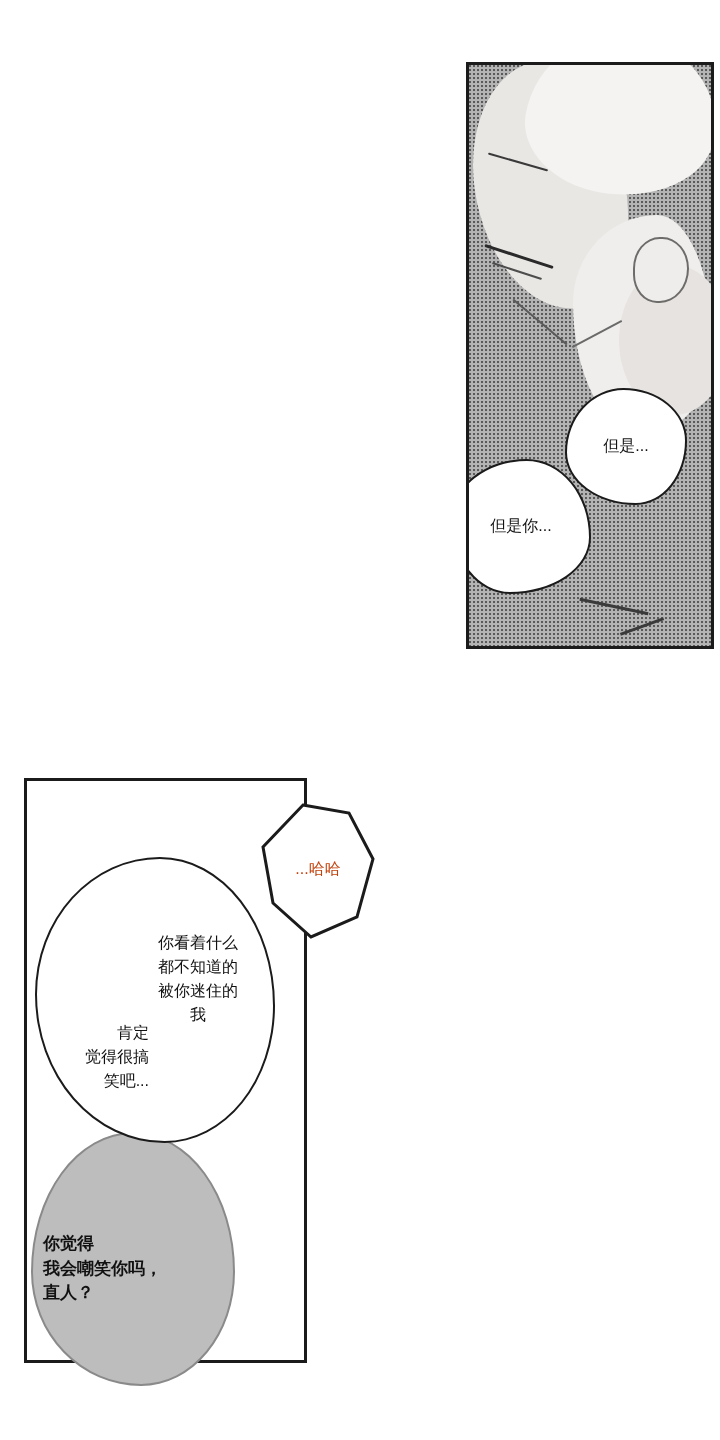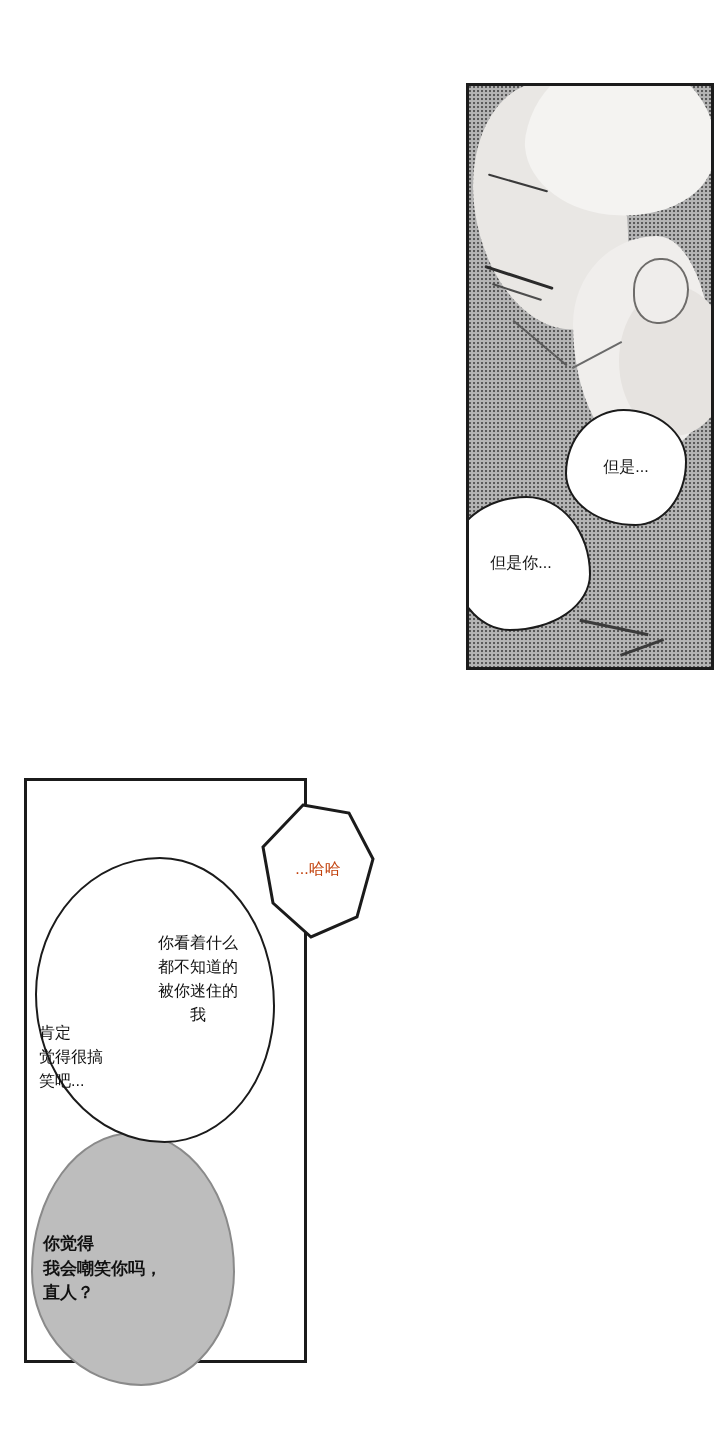--- a/index.html
+++ b/index.html
@@ -27,21 +27,20 @@
   .panel-1 {
     position: absolute;
     left: 466px;
     top: 62px;
     width: 248px;
     height: 587px;
     border: 3px solid #1b1b1b;
     box-sizing: border-box;
     overflow: hidden;
     background: #ffffff;
-    margin-top: 21px;
   }
   .p1-art {
     position: absolute;
     inset: 0;
     background-color: #b4b4b4;
     background-image:
       radial-gradient(circle at 1px 1px, rgba(60,60,60,0.75) 1px, rgba(0,0,0,0) 1.6px);
     background-size: 4px 4px;
   }
   
@@ -146,21 +145,21 @@
   .b1 {
     left: 96px;
     top: 323px;
     width: 122px;
     height: 117px;
     border-radius: 48% 52% 42% 58% / 55% 45% 55% 45%;
     font-size: 16px;
   }
   .b2 {
     left: -18px;
-    top: 410px;
+    top: 394px;
     width: 140px;
     height: 135px;
     border-radius: 54% 46% 58% 42% / 45% 58% 42% 55%;
     font-size: 16px;
     z-index: 3;
   }
 
   
   .panel-2 {
     position: absolute;
@@ -223,21 +222,21 @@
     color: #111111;
     line-height: 1.5;
     white-space: pre-line;
     z-index: 4;
   }
   .p2-bubble-text2 {
     position: absolute;
     left: 12px;
     top: 240px;
     width: 110px;
-    text-align: left;
+    text-align: right;
     font-size: 16px;
     color: #111111;
     line-height: 1.5;
     white-space: pre-line;
     z-index: 4;
   }
   .p2-laugh-text {
     position: absolute;
     left: 236px;
     top: 78px;

